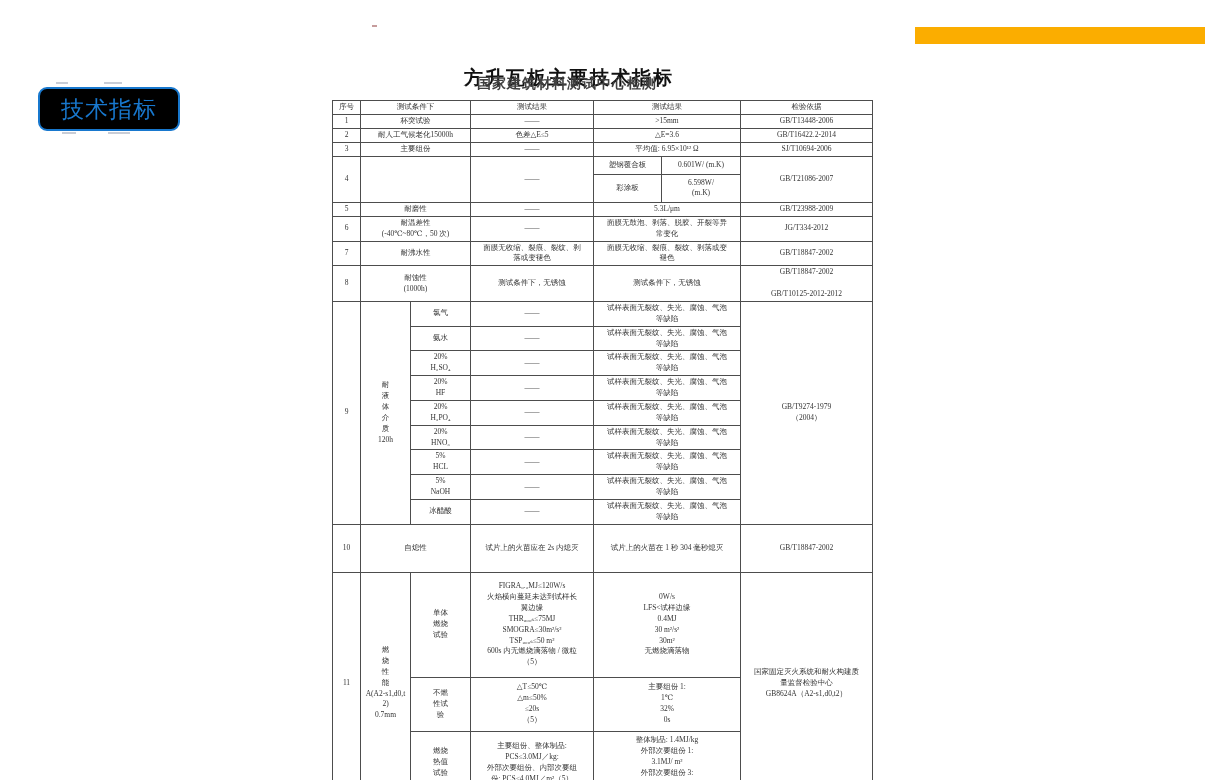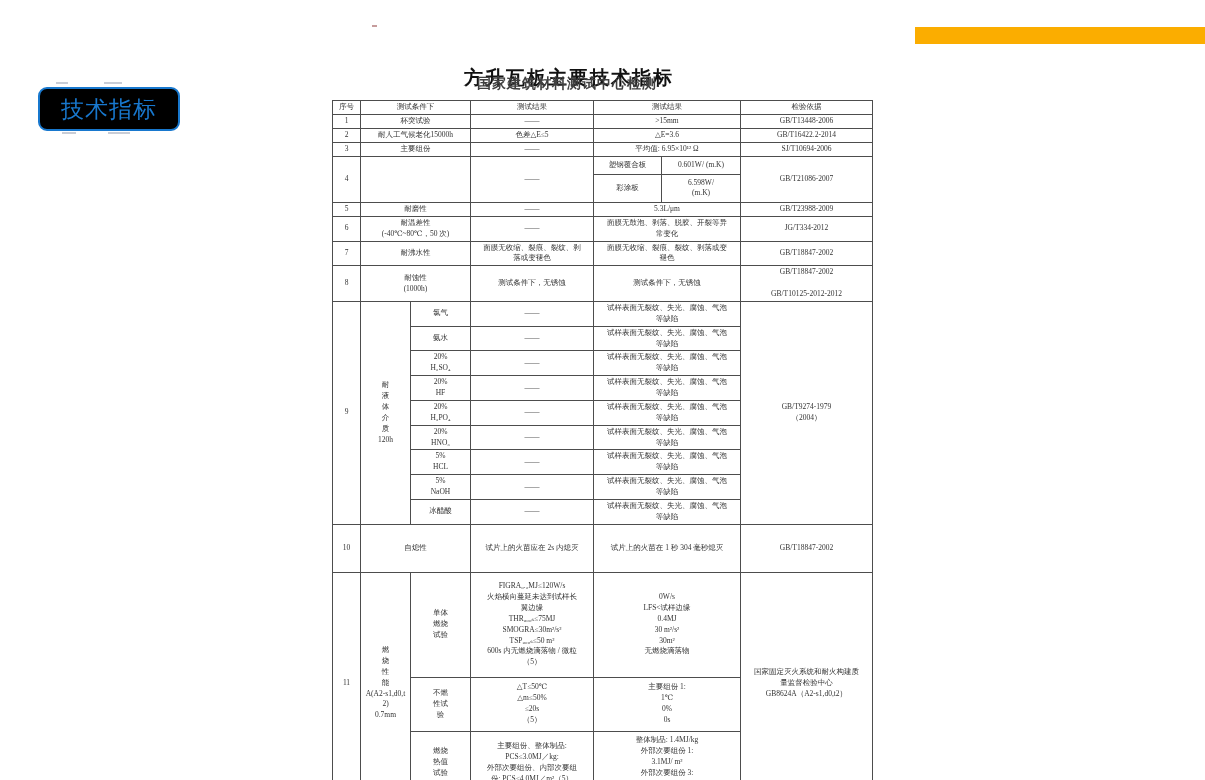--- a/index.html
+++ b/index.html
@@ -268,21 +268,21 @@
   <tr class="h54">
     <td>不燃
 性试
 验</td>
     <td>△T≤50℃
 △m≤50%
 ≤20s
 （5）</td>
     <td colspan="2">主要组份 1:
 1℃
-0%
+32%
 0s</td>
   </tr>
   <tr class="h63">
     <td>燃烧
 热值
 试验</td>
     <td class="tl">主要组份、整体制品:
 PCS≤3.0MJ／kg:
 外部次要组份、内部次要组
 份: PCS≤4.0MJ／m²（5）</td>

